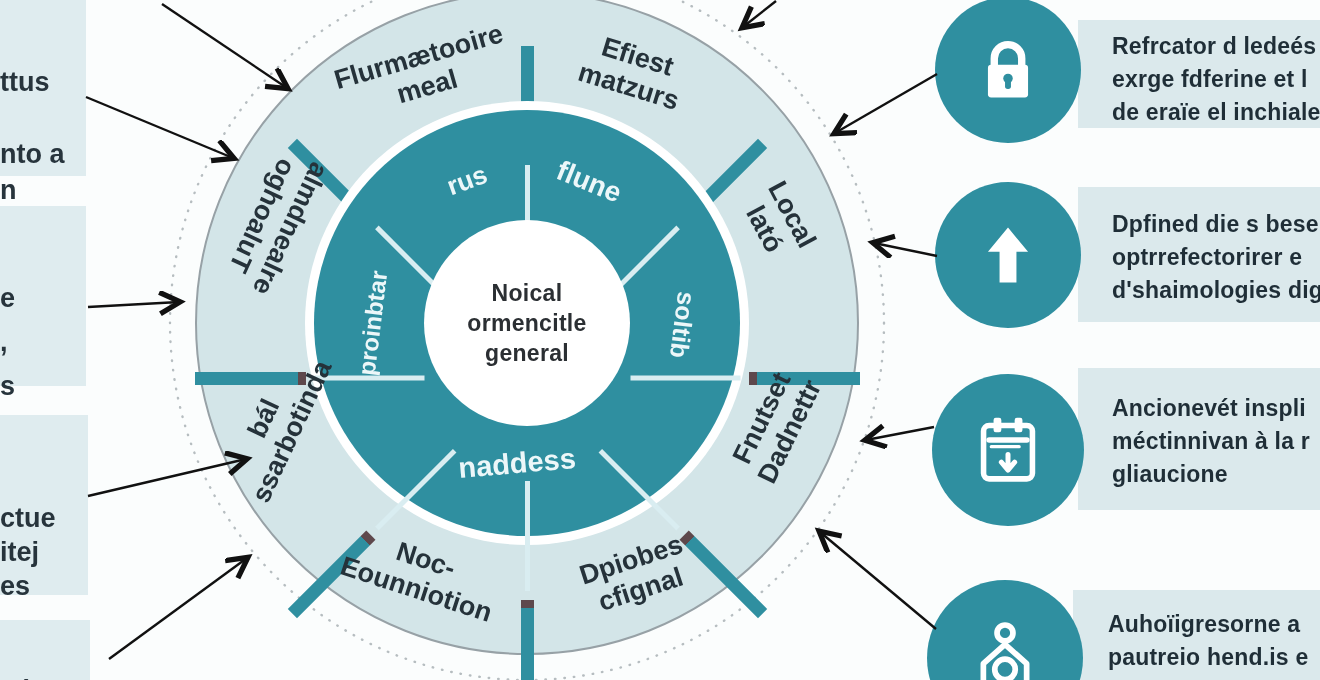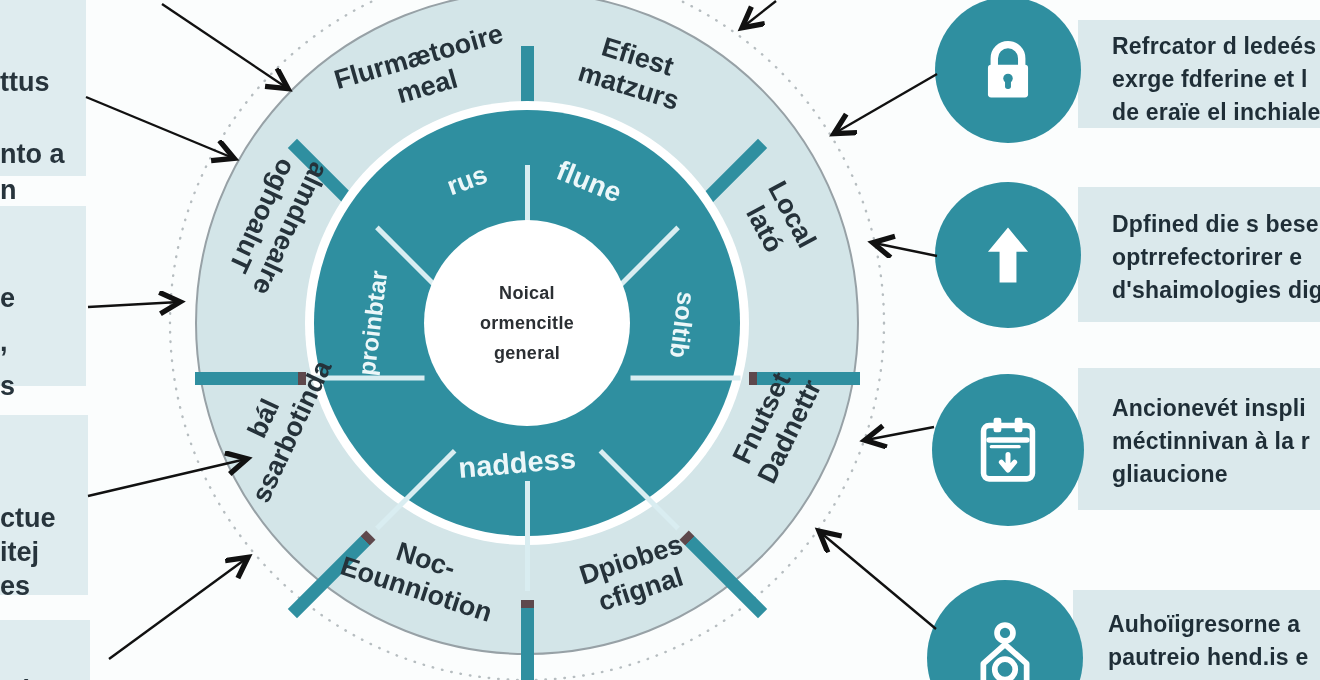--- a/index.html
+++ b/index.html
@@ -6,21 +6,21 @@
   .stage{position:relative;width:1320px;height:680px;overflow:hidden;background:#fbfdfd;
          font-family:"Liberation Sans",sans-serif;}
   .abs{position:absolute;}
   
   .ring-outer{left:195px;top:-9px;width:664px;height:664px;border-radius:50%;
               background:#d3e5e8;border:2px solid #97a1a6;box-sizing:border-box;}
   .ring-gap{left:305px;top:101px;width:444px;height:444px;border-radius:50%;background:#fff;}
   .ring-inner{left:314px;top:110px;width:426px;height:426px;border-radius:50%;background:#2f8fa0;}
   .hub{left:424px;top:220px;width:206px;height:206px;border-radius:50%;background:#fff;
        display:flex;align-items:center;justify-content:center;text-align:center;}
-  .hub-label{font-size:18px;font-weight:700;color:#2b2f33;line-height:30px;white-space:pre-line;letter-spacing:.3px;}
+  .hub-label{font-size:23px;font-weight:700;color:#2b2f33;line-height:30px;white-space:pre-line;letter-spacing:.3px;}
   .spoke{left:527px;top:323px;width:13px;height:111px;margin-left:-6.5px;
          background:linear-gradient(to bottom,#2f8fa0 0 103px,#5e484c 103px 111px);}
   .idiv{left:527px;top:323px;width:5px;height:110px;margin-left:-2.5px;background:#d9edf1;}
   .olabel{transform-origin:center;white-space:pre-line;text-align:center;
           font-size:27px;line-height:31px;font-weight:700;color:#25323a;}
   .ilabel{transform-origin:center;white-space:pre-line;text-align:center;
           font-size:26px;line-height:28px;font-weight:700;color:#ecf7f9;}
   
   .lbox{background:#dfecef;color:#27343c;font-weight:600;white-space:pre-line;}
   

